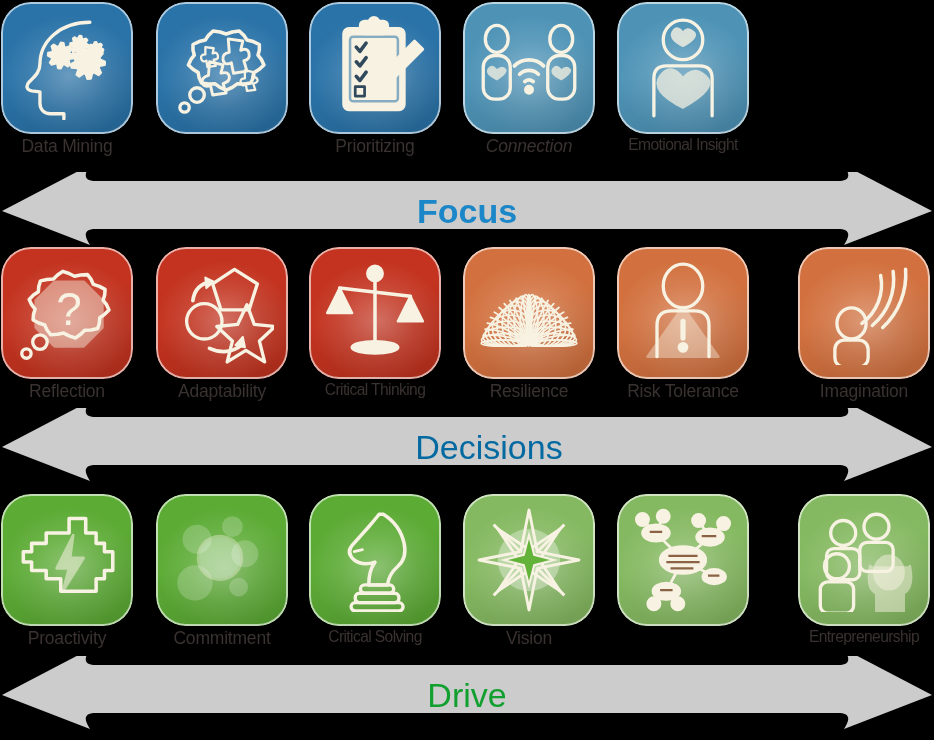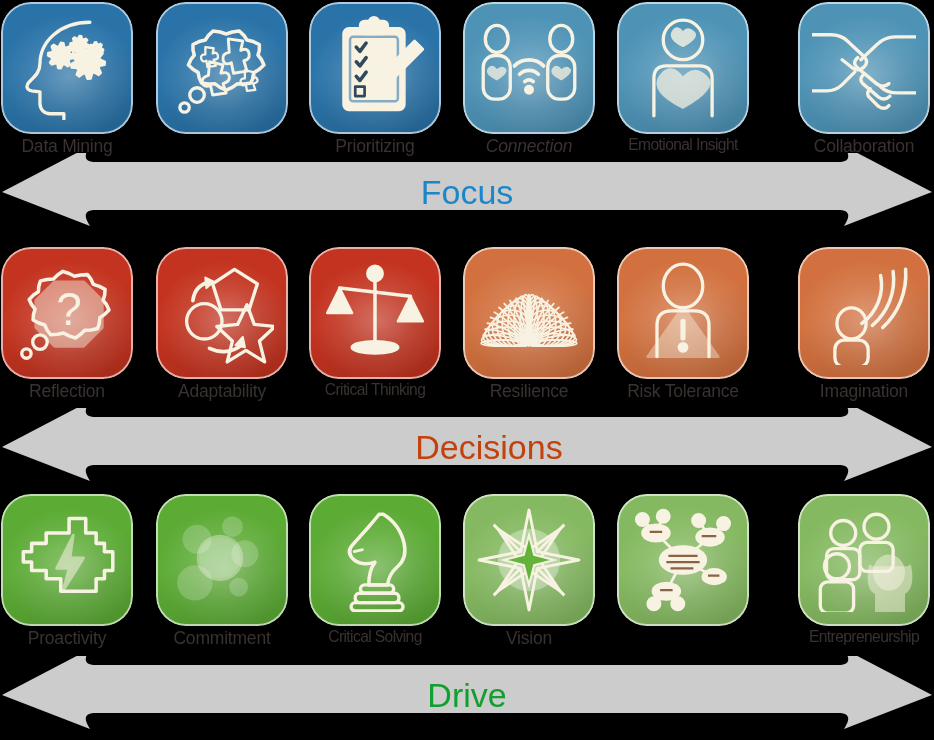--- a/index.html
+++ b/index.html
@@ -83,21 +83,21 @@
     white-space: nowrap;
     font-family: "Liberation Sans", sans-serif;
   }
   .label.tight { font-size: 15.6px; letter-spacing: -0.6px; }
 
   
   .banner {
     position: absolute;
     left: 0; width: 934px; height: 78px;
   }
-  .banner-0 { top: 153px; }
+  .banner-0 { top: 172px; font-weight: bold; }
   .banner-1 { top: 408px; }
   .banner-2 { top: 656px; }
   .banner svg { position: absolute; inset: 0; display: block; }
   .banner-text {
     position: absolute;
     left: 0; right: 0;
     top: 0; height: 78px;
     display: flex;
     align-items: center;
     justify-content: center;
@@ -220,41 +220,20 @@
                 <circle cx="50" cy="23" r="19"></circle>
                 <path d="M50 16 q-6-8-10-1 t10 14 q16-9 10-14 t-10 1z" fill="#f7f2e2" opacity="0.8" stroke-width="1.8"></path>
                 <path d="M22 96 V60 q0-12 12-12 h32 q12 0 12 12 v36"></path>
                 <path d="M50 60 q-12-16-22-2 t22 30 q34-19 22-30 t-22 2z" fill="#f7f2e2" opacity="0.72" stroke-width="2.4"></path>
               </g>
             </svg>
           </div>
           <div class="rim"></div>
         </div>
         <div class="label tight">Emotional Insight</div>
-      </div>
-      <div class="cell" style="left: 797px;">
-        <div class="tile">
-          <div class="inner" style="background: linear-gradient(160deg, rgb(78, 147, 182) 0%, rgb(78, 147, 182) 45%, rgba(0, 0, 0, 0.16) 100%), rgb(78, 147, 182);"></div>
-          <div class="sheen"></div>
-          <div class="glyph">
-            <svg width="104" height="104" viewBox="0 0 100 100">
-              <g fill="none" stroke="#f7f2e2" stroke-width="3.2" stroke-linecap="round" stroke-linejoin="round" opacity="1">
-                <path d="M-6 18 l24 0 q10 0 16 6 l16 15 q5 5 0 10 t-11 1 l-10-8"></path>
-                <path d="M106 20 l-26 0 q-10 0-17 7 L47 42"></path>
-                <path d="M44 40 q-6 5 0 10 l18 15 q6 5 12 0"></path>
-                <path d="M50 56 q-6 5 0 10 l14 12 q6 4 11-1"></path>
-                <path d="M56 70 q-5 5 0 9 l8 8 q6 4 10 -1"></path>
-                <path d="M-6 72 l20 0 q9 0 15-6 l12-12"></path>
-                <path d="M106 74 l-24 0 q-10 0-16-6"></path>
-              </g>
-            </svg>
-          </div>
-          <div class="rim"></div>
-        </div>
-        <div class="label">Collaboration</div>
       </div>
     </div>
     <div class="row row-1">
       <div class="cell" style="left: 0px;">
         <div class="tile">
           <div class="inner" style="background: linear-gradient(160deg, rgb(195, 51, 31) 0%, rgb(195, 51, 31) 45%, rgba(0, 0, 0, 0.16) 100%), rgb(195, 51, 31);"></div>
           <div class="sheen"></div>
           <div class="glyph">
             <svg width="104" height="104" viewBox="0 0 100 100">
               <g fill="none" stroke="#f7f2e2" stroke-width="3.2" stroke-linecap="round" stroke-linejoin="round" opacity="1">
@@ -545,21 +524,21 @@
     <div class="banner banner-0">
       <svg width="934" height="78" viewBox="0 0 934 78">
         <path d="M 2 39 L 90 -7 C 82 5 86 9 96 9 L 838 9 C 848 9 852 5 844 -7 L 932 39 L 844 73 C 852 61 848 57 838 57 L 96 57 C 86 57 82 61 90 73 Z" fill="#cccccc"></path>
       </svg>
       <div class="banner-text" style="color: rgb(27, 135, 201);">Focus</div>
     </div>
     <div class="banner banner-1">
       <svg width="934" height="78" viewBox="0 0 934 78">
         <path d="M 2 39 L 90 -7 C 82 5 86 9 96 9 L 838 9 C 848 9 852 5 844 -7 L 932 39 L 844 73 C 852 61 848 57 838 57 L 96 57 C 86 57 82 61 90 73 Z" fill="#cccccc"></path>
       </svg>
-      <div class="banner-text" style="color: #c2410c; margin-left: 44px;">Decisions</div>
+      <div class="banner-text" style="color: #0369a1; margin-left: 44px;">Decisions</div>
     </div>
     <div class="banner banner-2">
       <svg width="934" height="78" viewBox="0 0 934 78">
         <path d="M 2 39 L 90 -7 C 82 5 86 9 96 9 L 838 9 C 848 9 852 5 844 -7 L 932 39 L 844 73 C 852 61 848 57 838 57 L 96 57 C 86 57 82 61 90 73 Z" fill="#cccccc"></path>
       </svg>
       <div class="banner-text" style="color: rgb(17, 160, 47);">Drive</div>
     </div>
   </div>
 
 </body></html>

